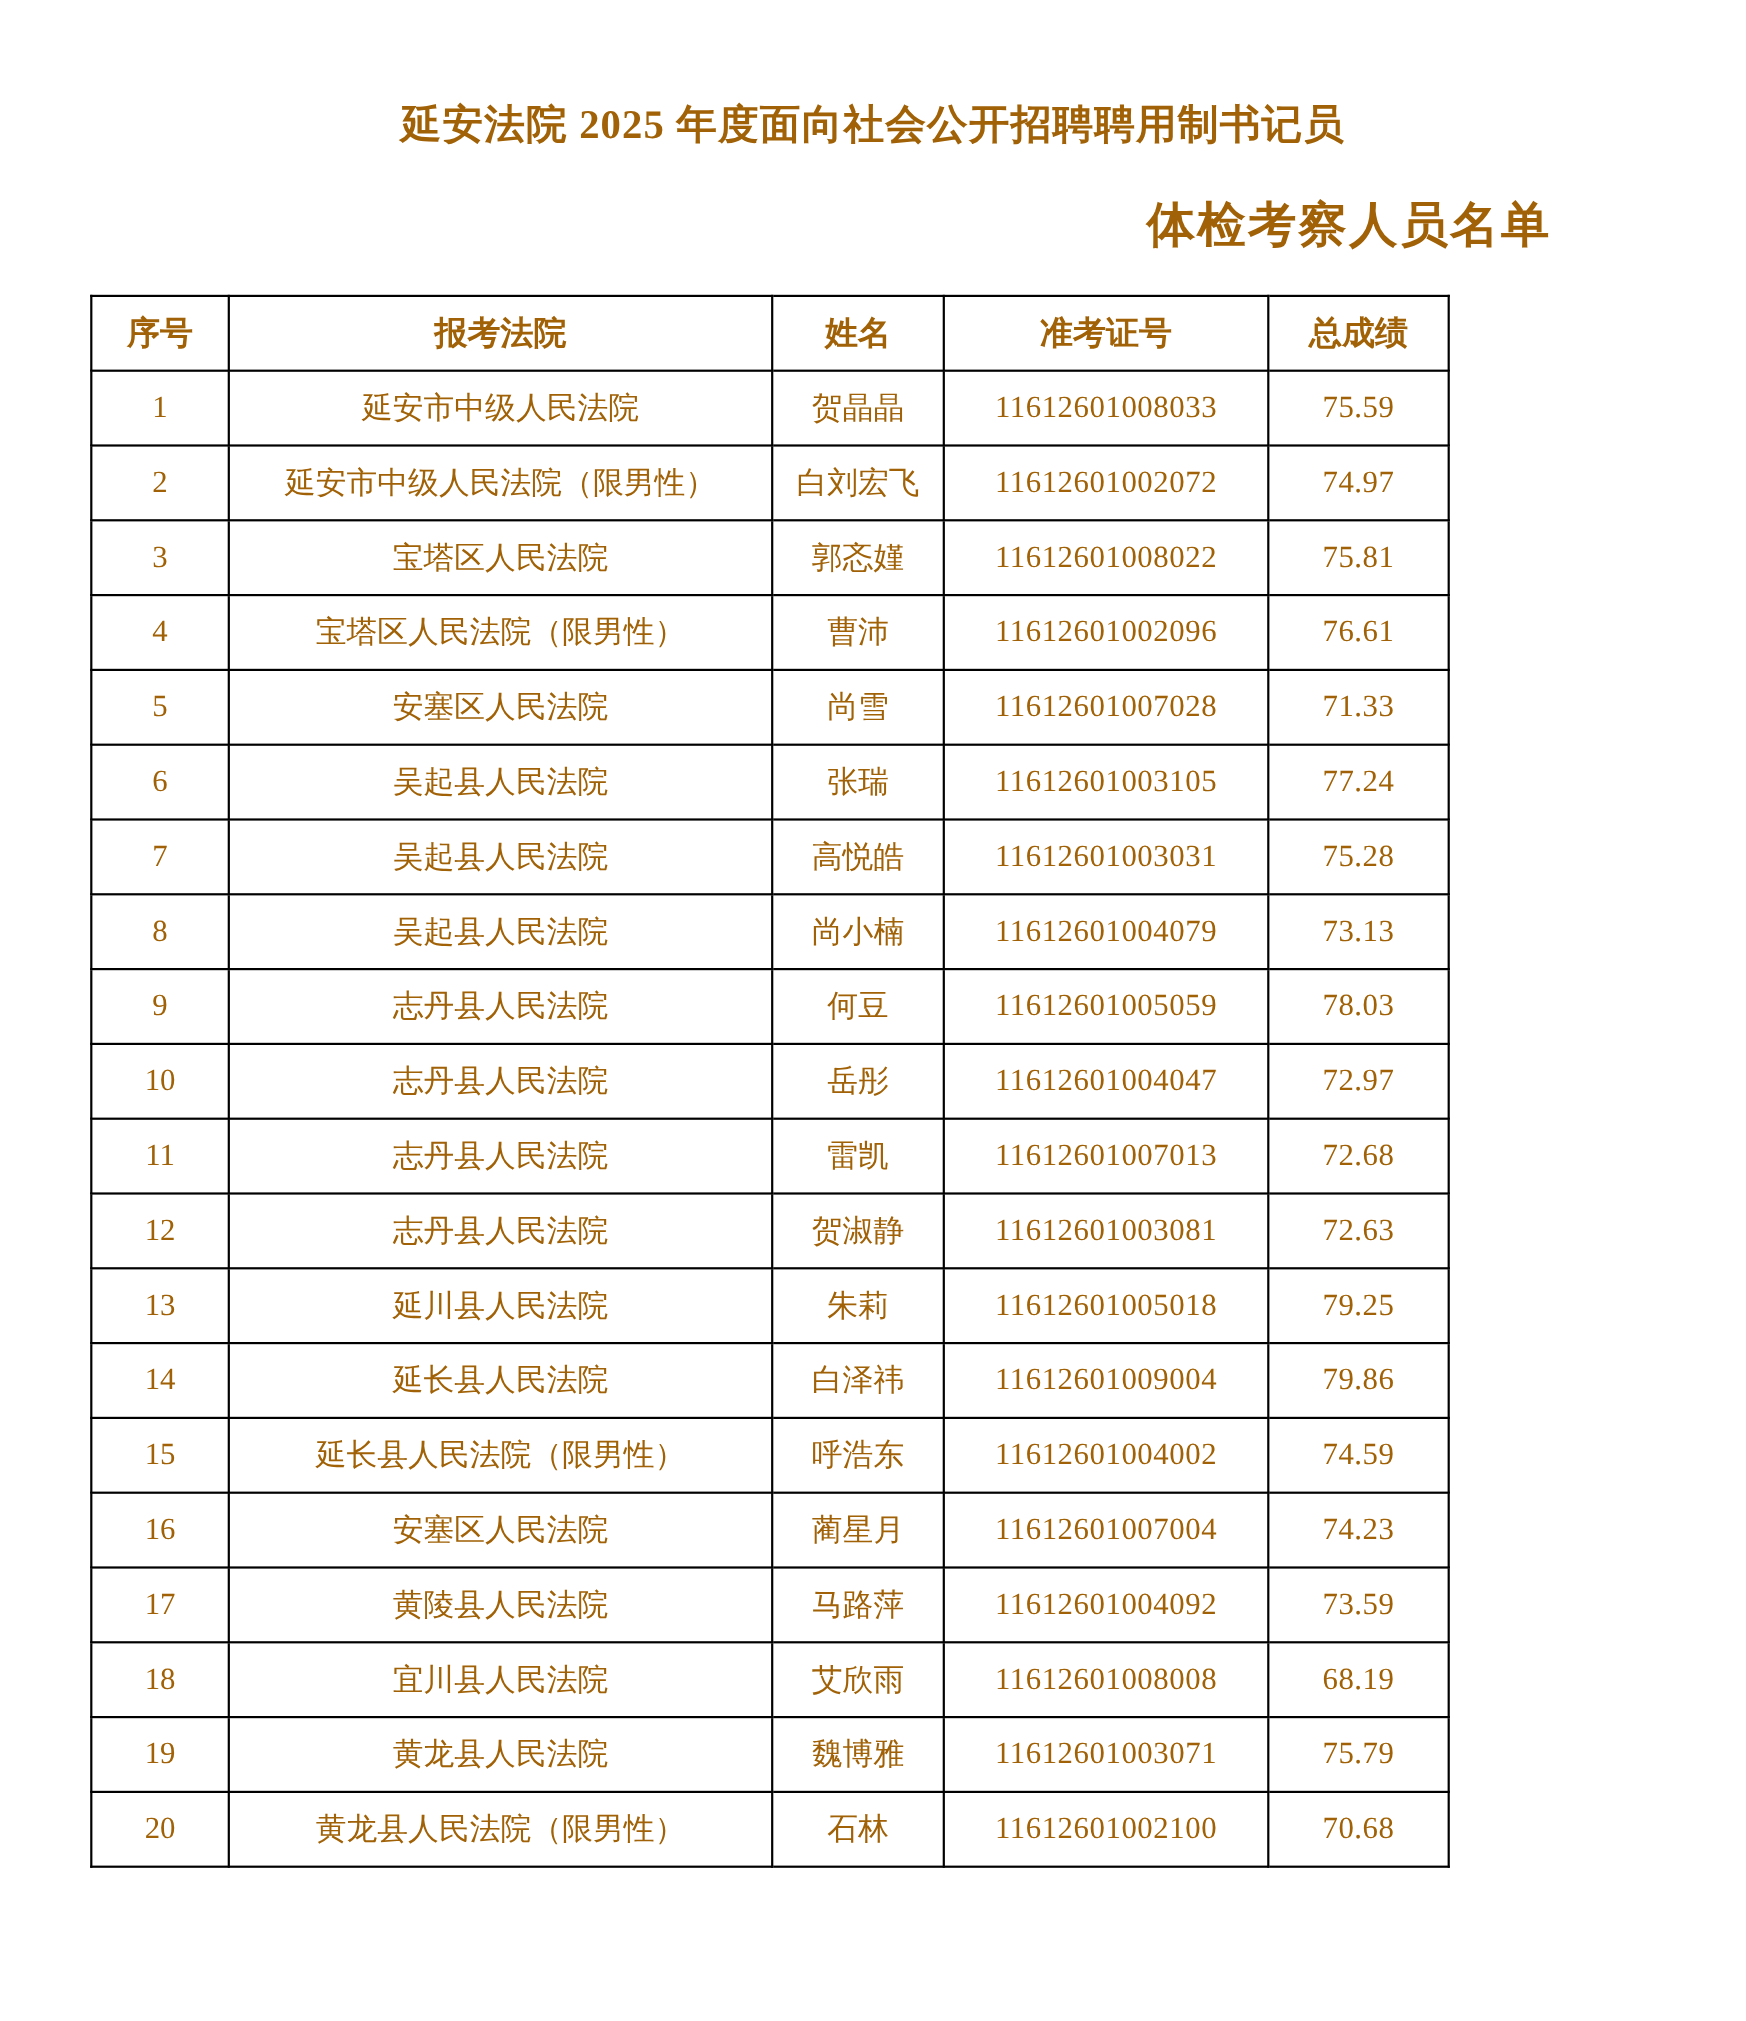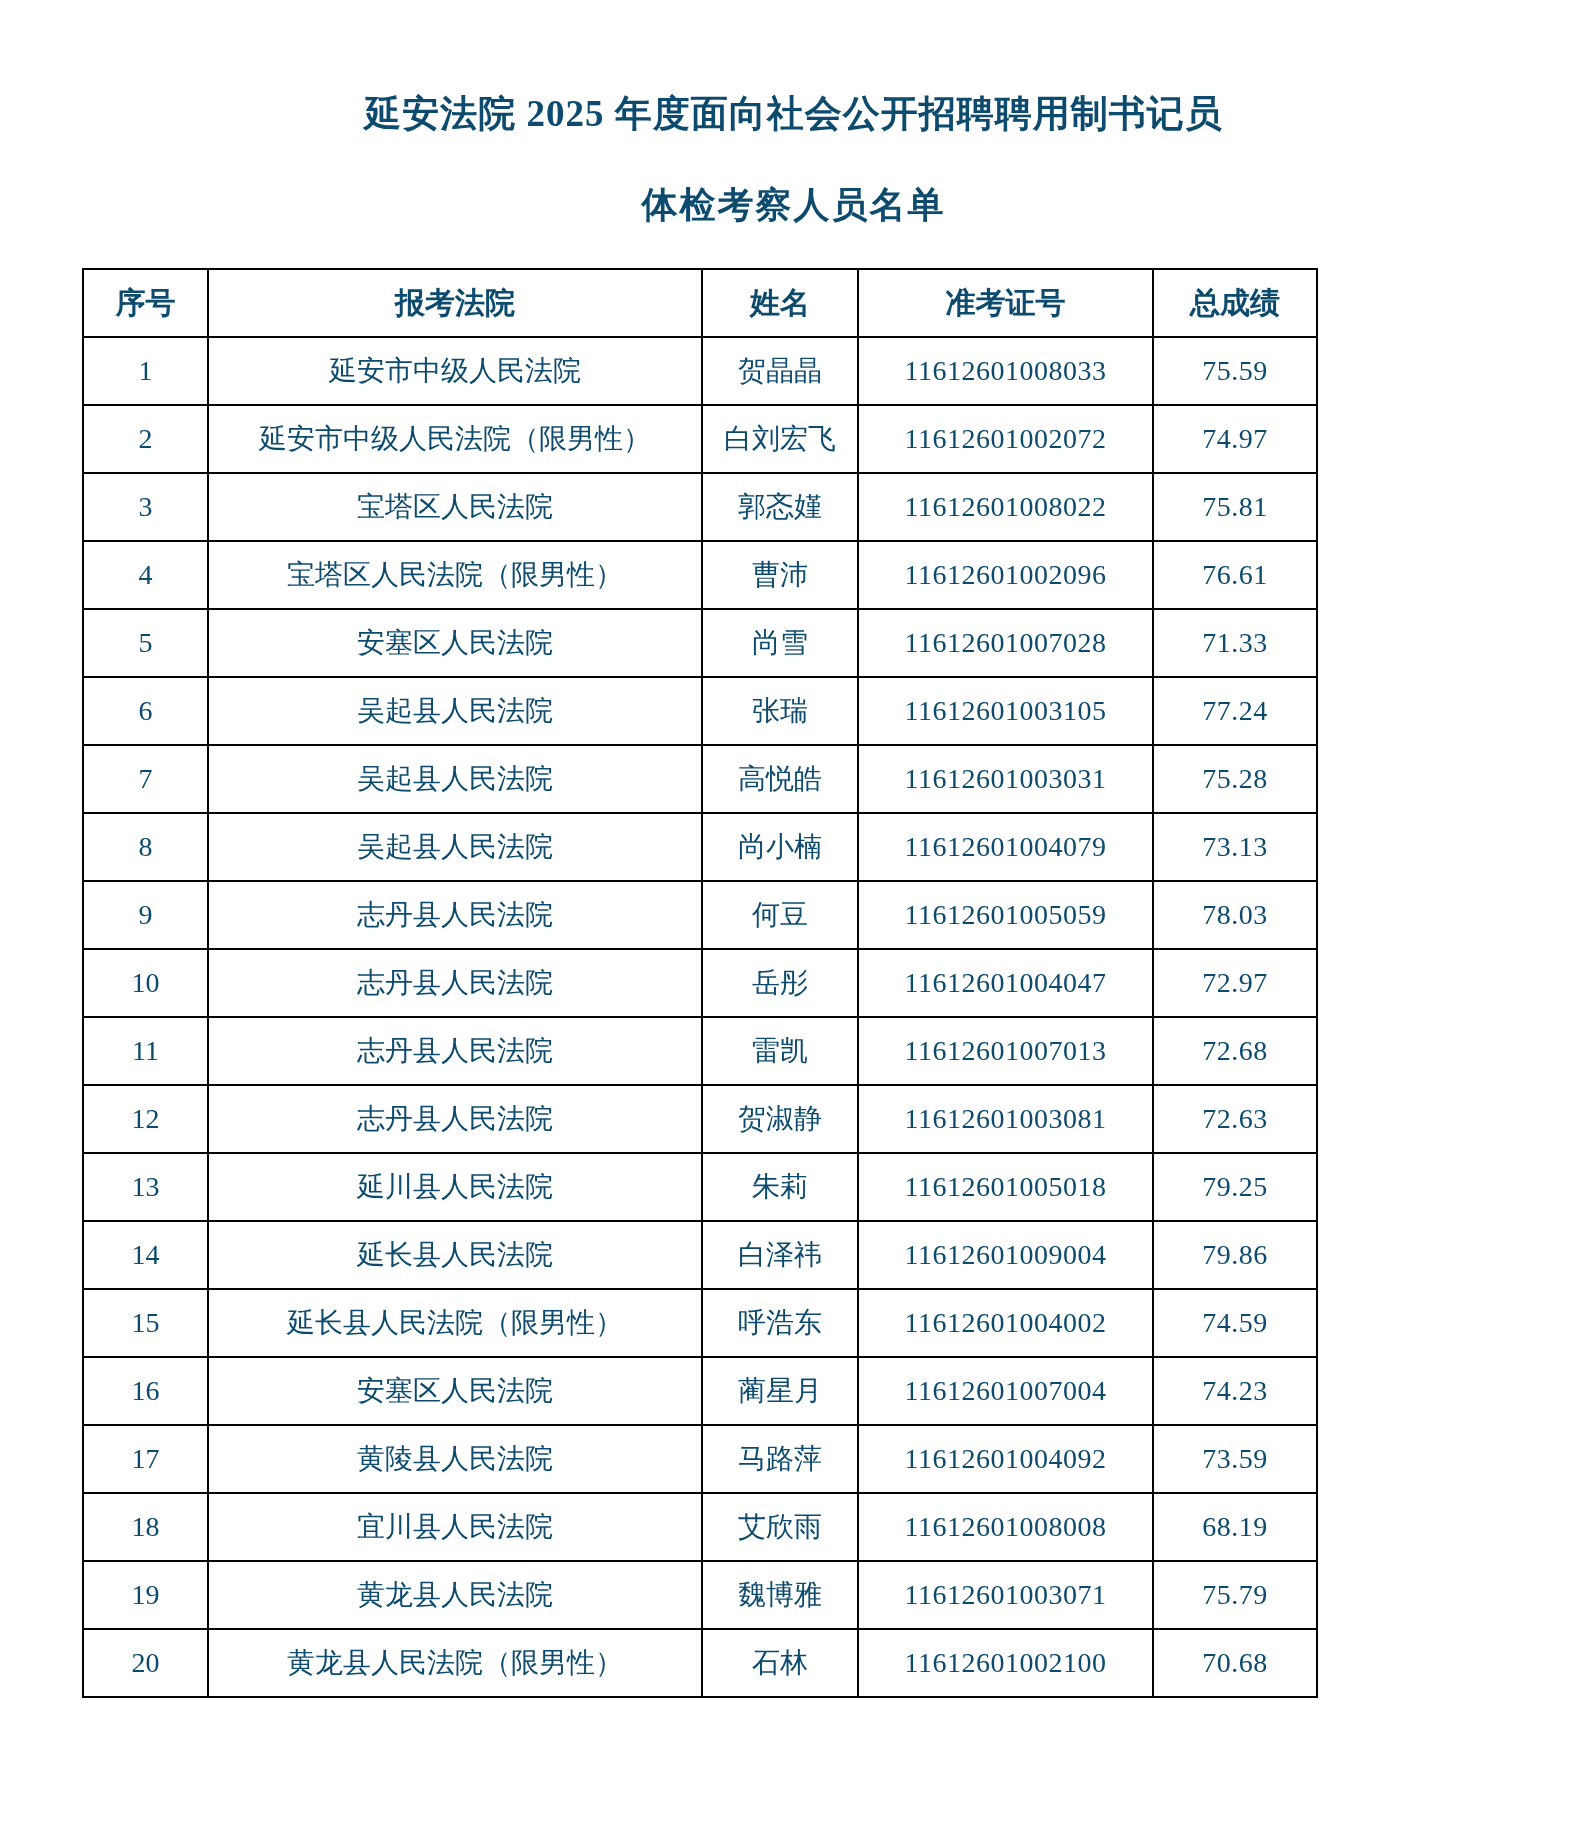--- a/index.html
+++ b/index.html
@@ -2,39 +2,39 @@
 <html><head>
 <meta charset="utf-8">
 <style>
   * { margin: 0; padding: 0; box-sizing: border-box; }
   html, body { background: #ffffff; }
   .page {
     position: relative;
     width: 1587px;
     height: 1837px;
     background: #ffffff;
-    color: #0c4a6e;
+    color: #a16207;
     font-family: "Liberation Serif", "DejaVu Serif", serif;
     overflow: hidden;
   }
   .doc-title {
     padding-top: 92px;
     width: 1234px;
     margin: 0 auto;
     text-align: center;
     font-size: 37px;
     font-weight: bold;
     letter-spacing: 1px;
     line-height: 44px;
   }
   .doc-subtitle {
     width: 1234px;
     margin: 48px auto 0 auto;
-    text-align: center;
-    font-size: 36px;
+    text-align: right;
+    font-size: 44px;
     font-weight: bold;
     letter-spacing: 2px;
     line-height: 42px;
   }
   table.roster {
     margin-left: 82px;
     margin-top: 42px;
     width: 1234px;
     border-collapse: collapse;
     table-layout: fixed;

